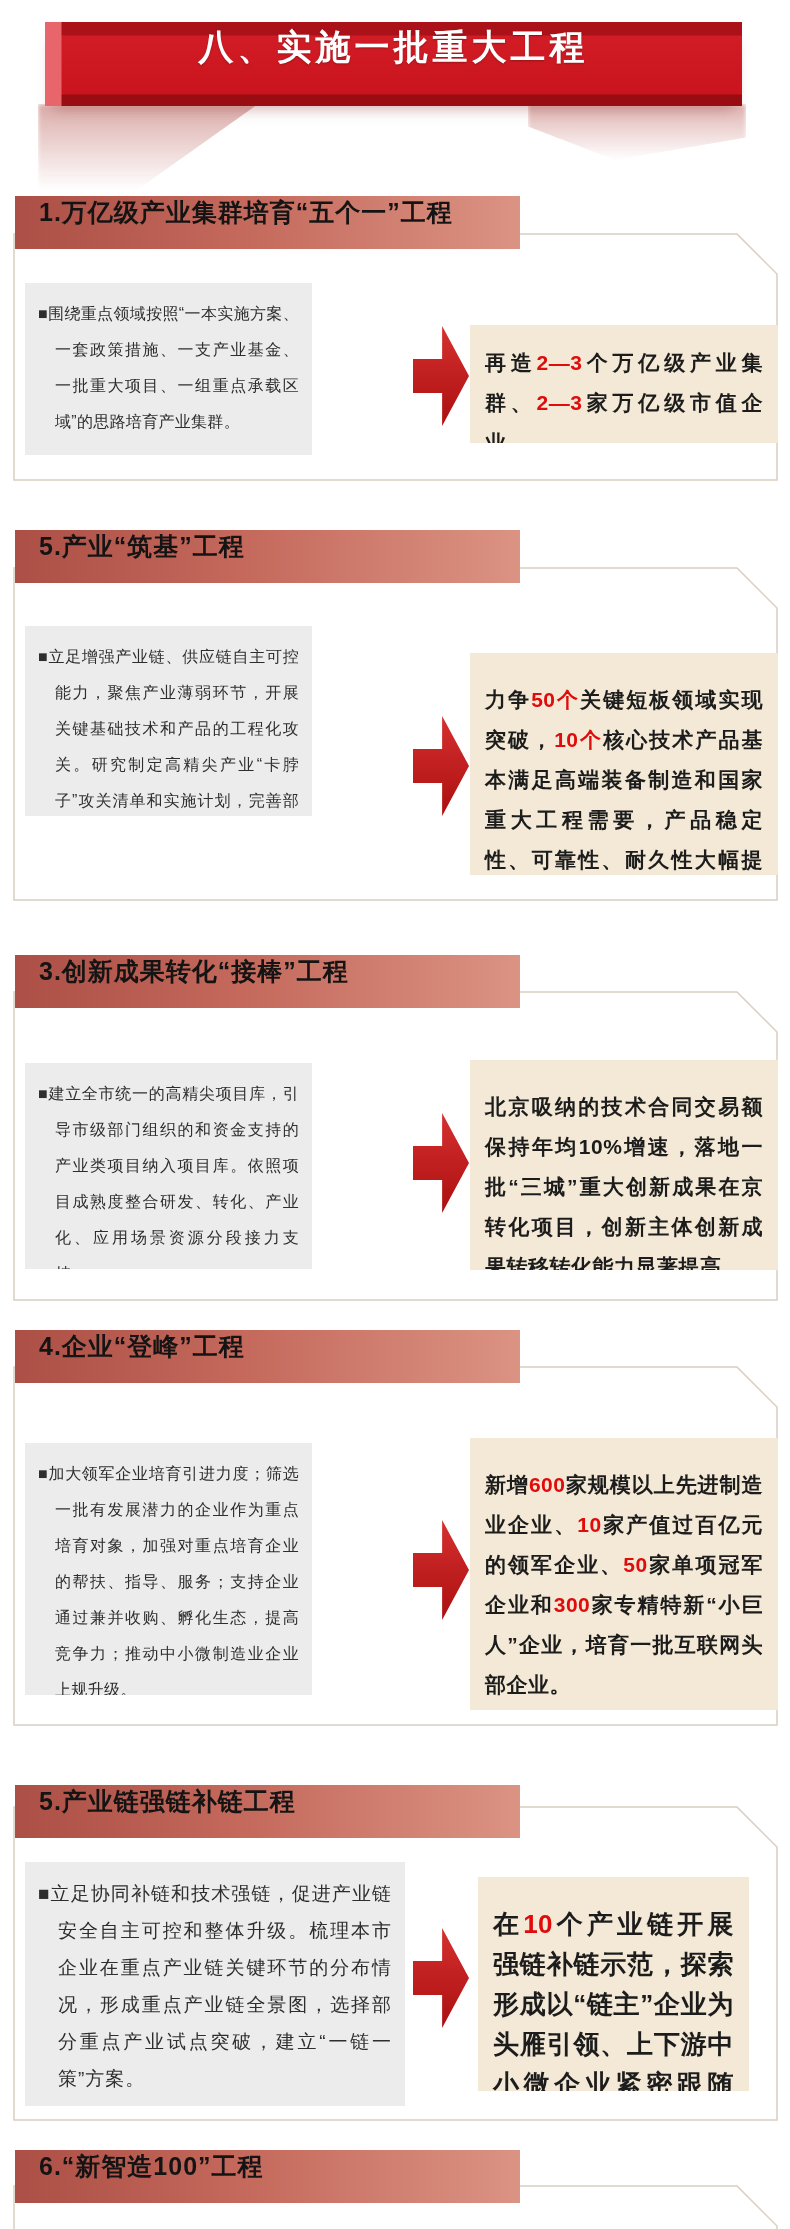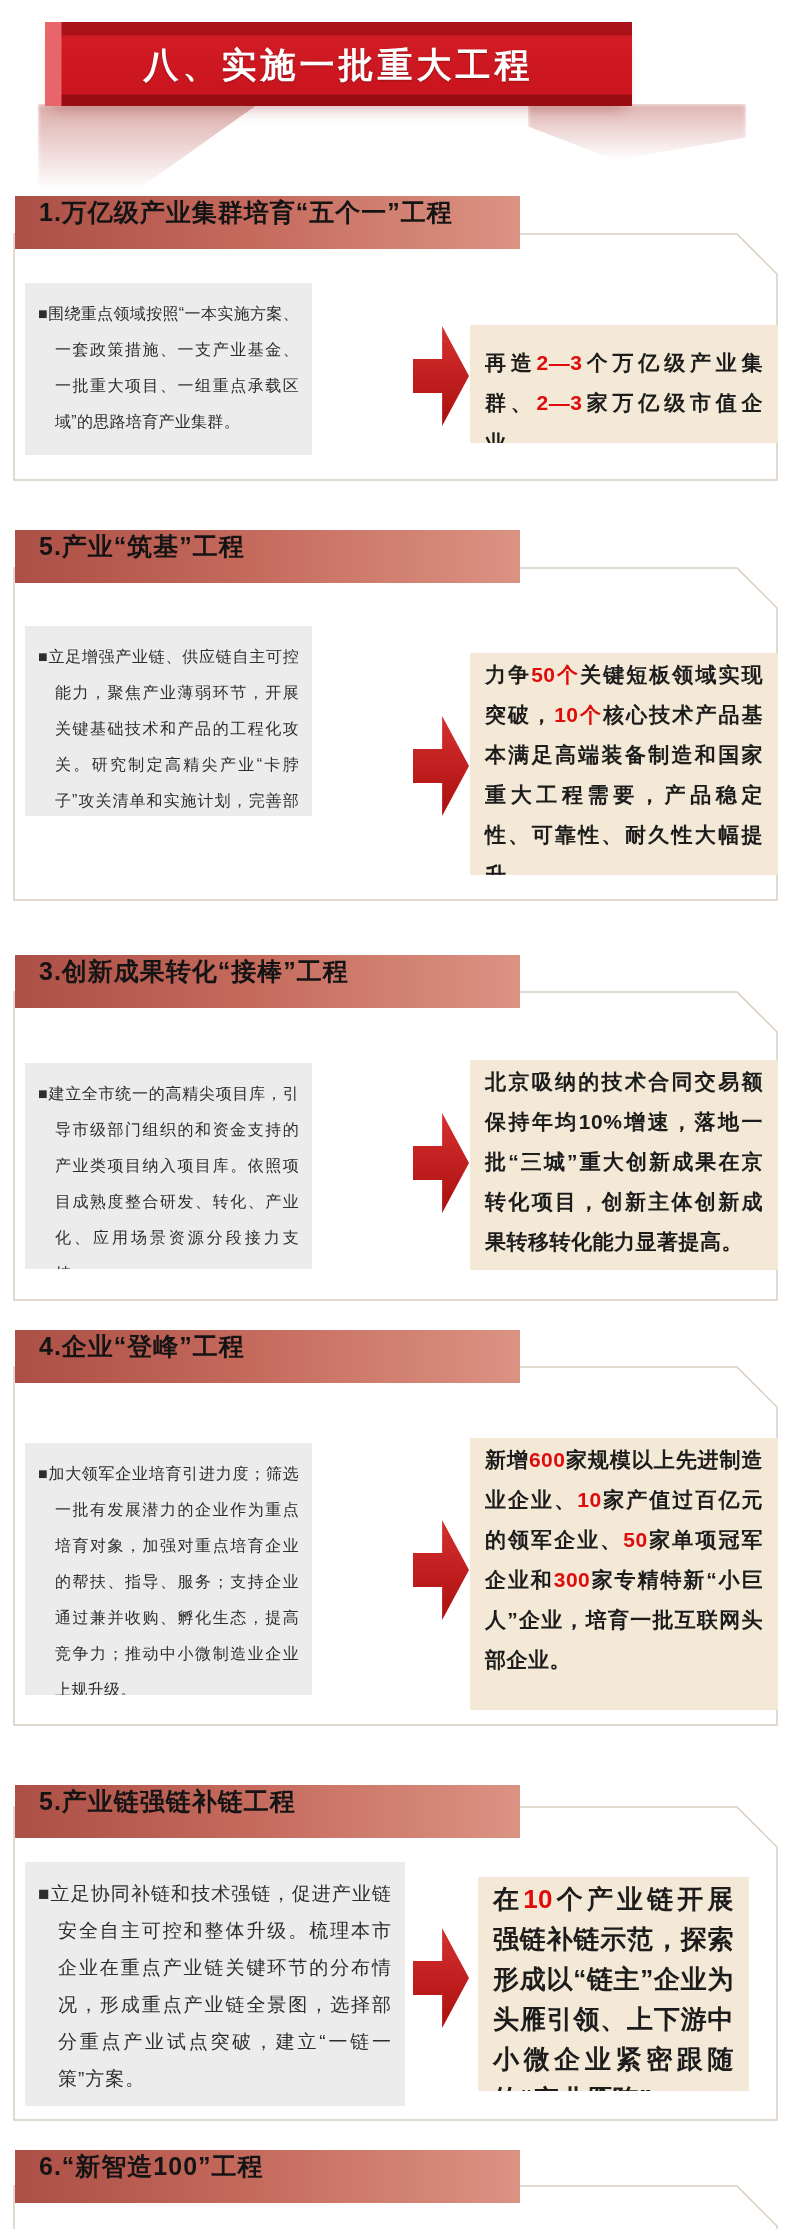--- a/index.html
+++ b/index.html
@@ -5,27 +5,27 @@
   html,body{margin:0;padding:0;background:#ffffff;}
   .page{
     position:relative;
     width:790px;height:2229px;
     background:#ffffff;
     overflow:hidden;
     font-family:"Liberation Sans", sans-serif;
   }
   
   .banner{
-    position:absolute;left:45px;top:22px;width:587px;height:84px;
+    position:absolute;left:45px;top:22px;width:697px;height:84px;
     background:
       linear-gradient(90deg,#e7656b 0px,#e7656b 16px,rgba(0,0,0,0) 17px),
       linear-gradient(180deg,#ab1119 0px,#ab1119 13px,rgba(0,0,0,0) 14px),
       linear-gradient(0deg,#990c12 0px,#990c12 11px,rgba(0,0,0,0) 12px),
       linear-gradient(180deg,#d31e27 0%,#c8131c 100%);
-    display:flex;align-items:center;justify-content:center;
+    display:flex;justify-content:center;
     box-shadow:0 10px 14px -8px rgba(150,60,60,.45);
     z-index:3;
   }
   .banner-title{
     color:#ffffff;font-size:35px;font-weight:bold;letter-spacing:4px;
     padding-top:2px;text-shadow:0 1px 2px rgba(0,0,0,.25);
   }
   .banner-shadow{position:absolute;z-index:1;filter:blur(2px);}
   .banner-shadow.left{
     left:38px;top:104px;width:220px;height:86px;
@@ -72,21 +72,21 @@
   .arrow{
     position:absolute;left:413px;width:56px;height:100px;z-index:2;
     background:linear-gradient(180deg,#d63030,#ab0f0f);
     clip-path:polygon(0 33%,52% 33%,52% 0,100% 50%,52% 100%,52% 67%,0 67%);
   }
   .a1{top:326px}.a2{top:716px}.a3{top:1113px}.a4{top:1520px}.a5{top:1928px}
   
   .result-box{
     position:absolute;left:470px;width:308px;z-index:2;
     background:#f3e9d6;box-sizing:border-box;
-    padding:2px 15px;overflow:hidden;
+    padding:27px 15px;overflow:hidden;
     color:#1c1c1c;font-size:21px;font-weight:bold;line-height:40px;
     letter-spacing:.5px;text-align:justify;
   }
   .result-box .hl{color:#e00b0b;}
   .r1{top:325px;height:118px;padding-top:18px}
   .r2{top:653px;height:222px}
   .r3{top:1060px;height:210px}
   .r4{top:1438px;height:272px}
   .r5{top:1877px;height:214px;left:478px;width:271px;font-size:26px}
 </style>

